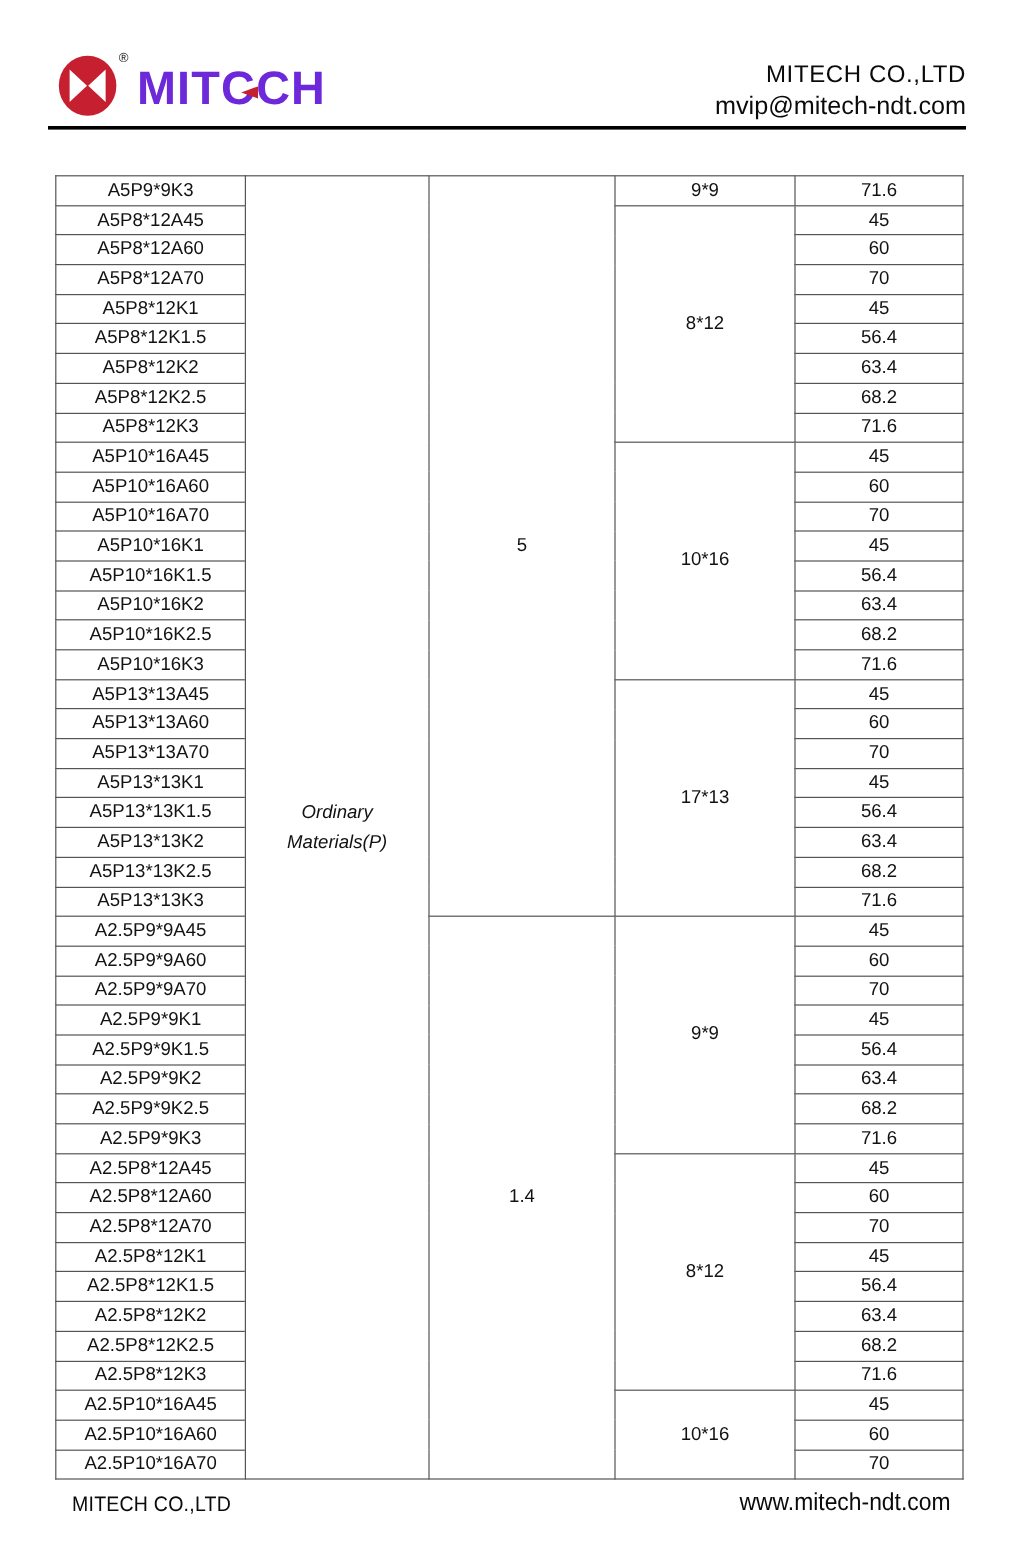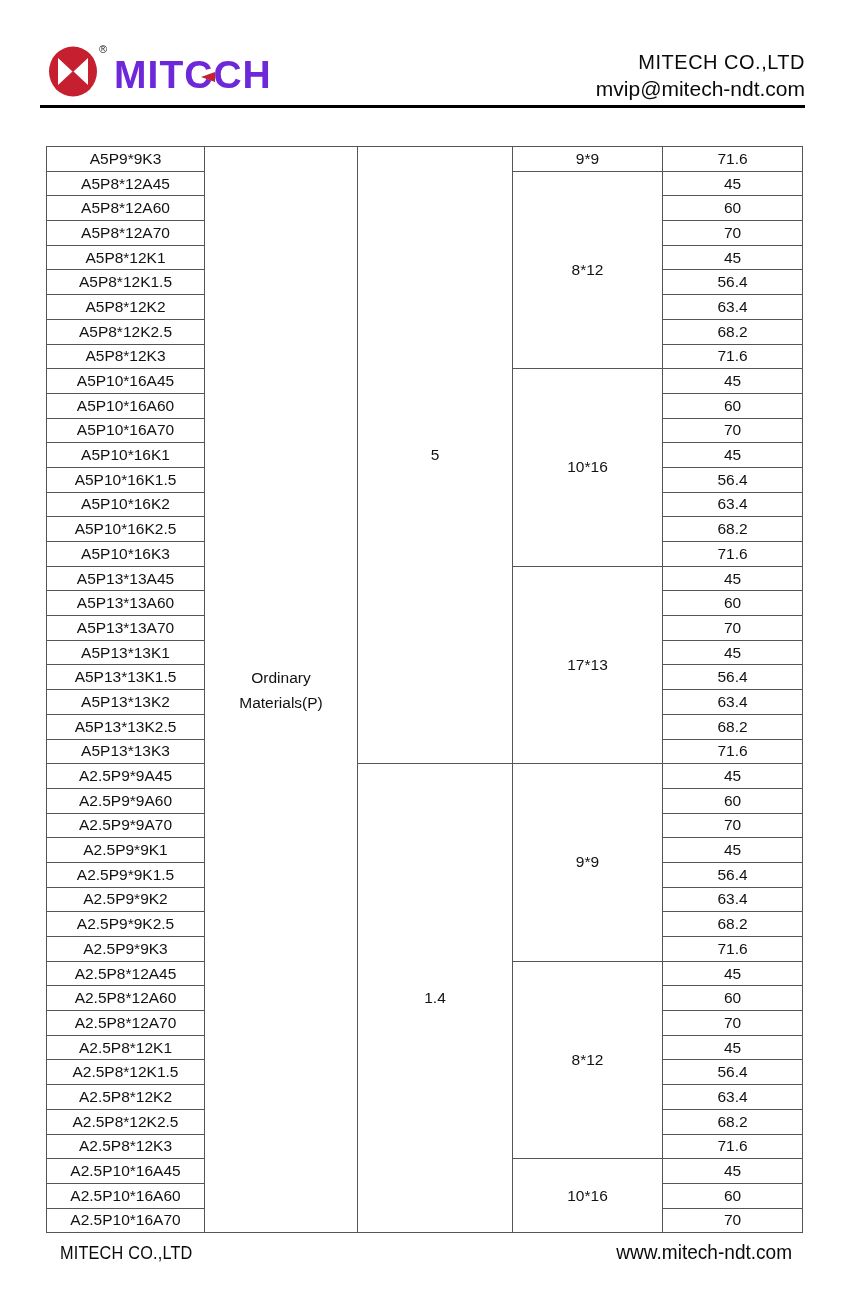--- a/index.html
+++ b/index.html
@@ -27,21 +27,21 @@
   .hdr-rule { position: absolute; left: 40px; top: 105px; width: 765px; height: 3px; background: #000; }
 
   
   .spec-table-wrap { position: absolute; left: 46px; top: 111px; margin-top: 35px; }
   table.spec { border-collapse: collapse; table-layout: fixed; width: 756px; }
   table.spec td {
     border: 1px solid #555; text-align: center; vertical-align: middle;
     font-size: 15.5px; color: #121212; padding: 0; overflow: hidden;
   }
   table.spec tr { height: 24.7px; }
-  .materials-text { display: inline-block; max-width: 105px; line-height: 25px; }
+  .materials-text { display: inline-block; max-width: 105px; line-height: 25px; font-style: italic; }
 
   
   .footer-company {
     position: absolute; left: 60px; top: 1243px; font-size: 17.5px; color: #0a0a0a;
     transform: scaleX(0.93); transform-origin: left center; letter-spacing: 0.2px;
   }
   .footer-site {
     position: absolute; right: 58px; top: 1240px; font-size: 20.5px; color: #0a0a0a;
     transform: scaleX(0.93); transform-origin: right center;
   }

